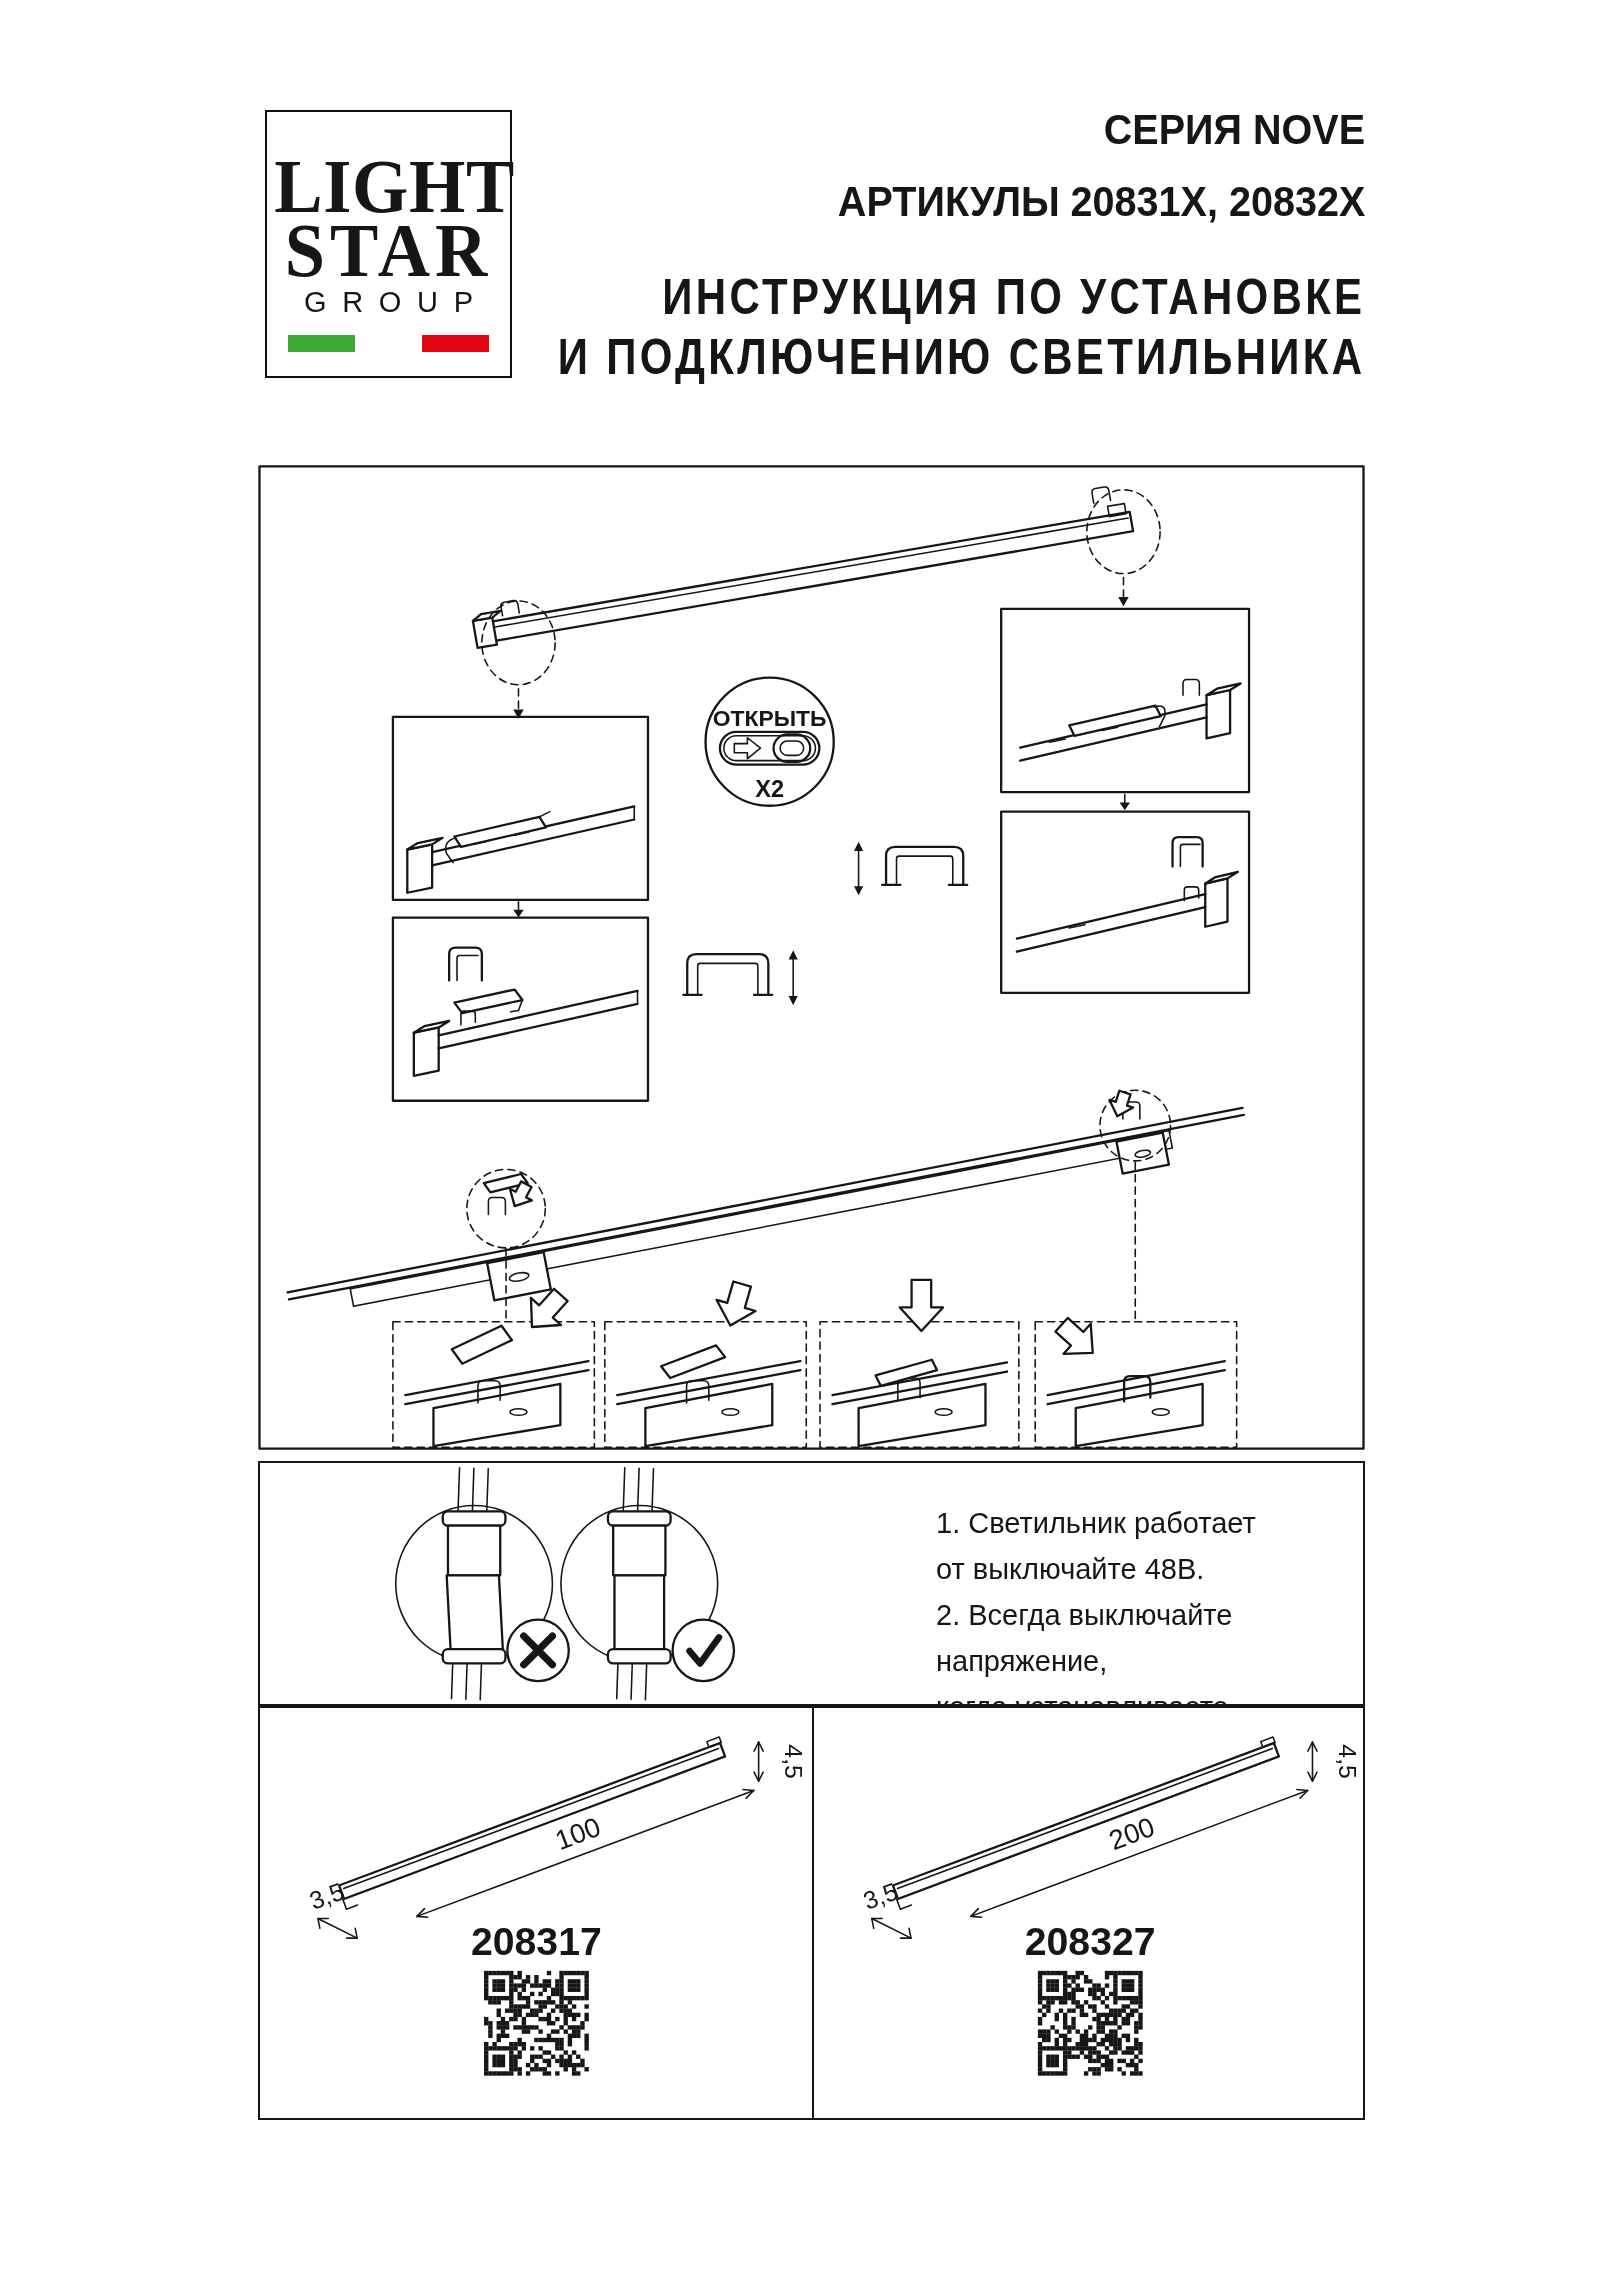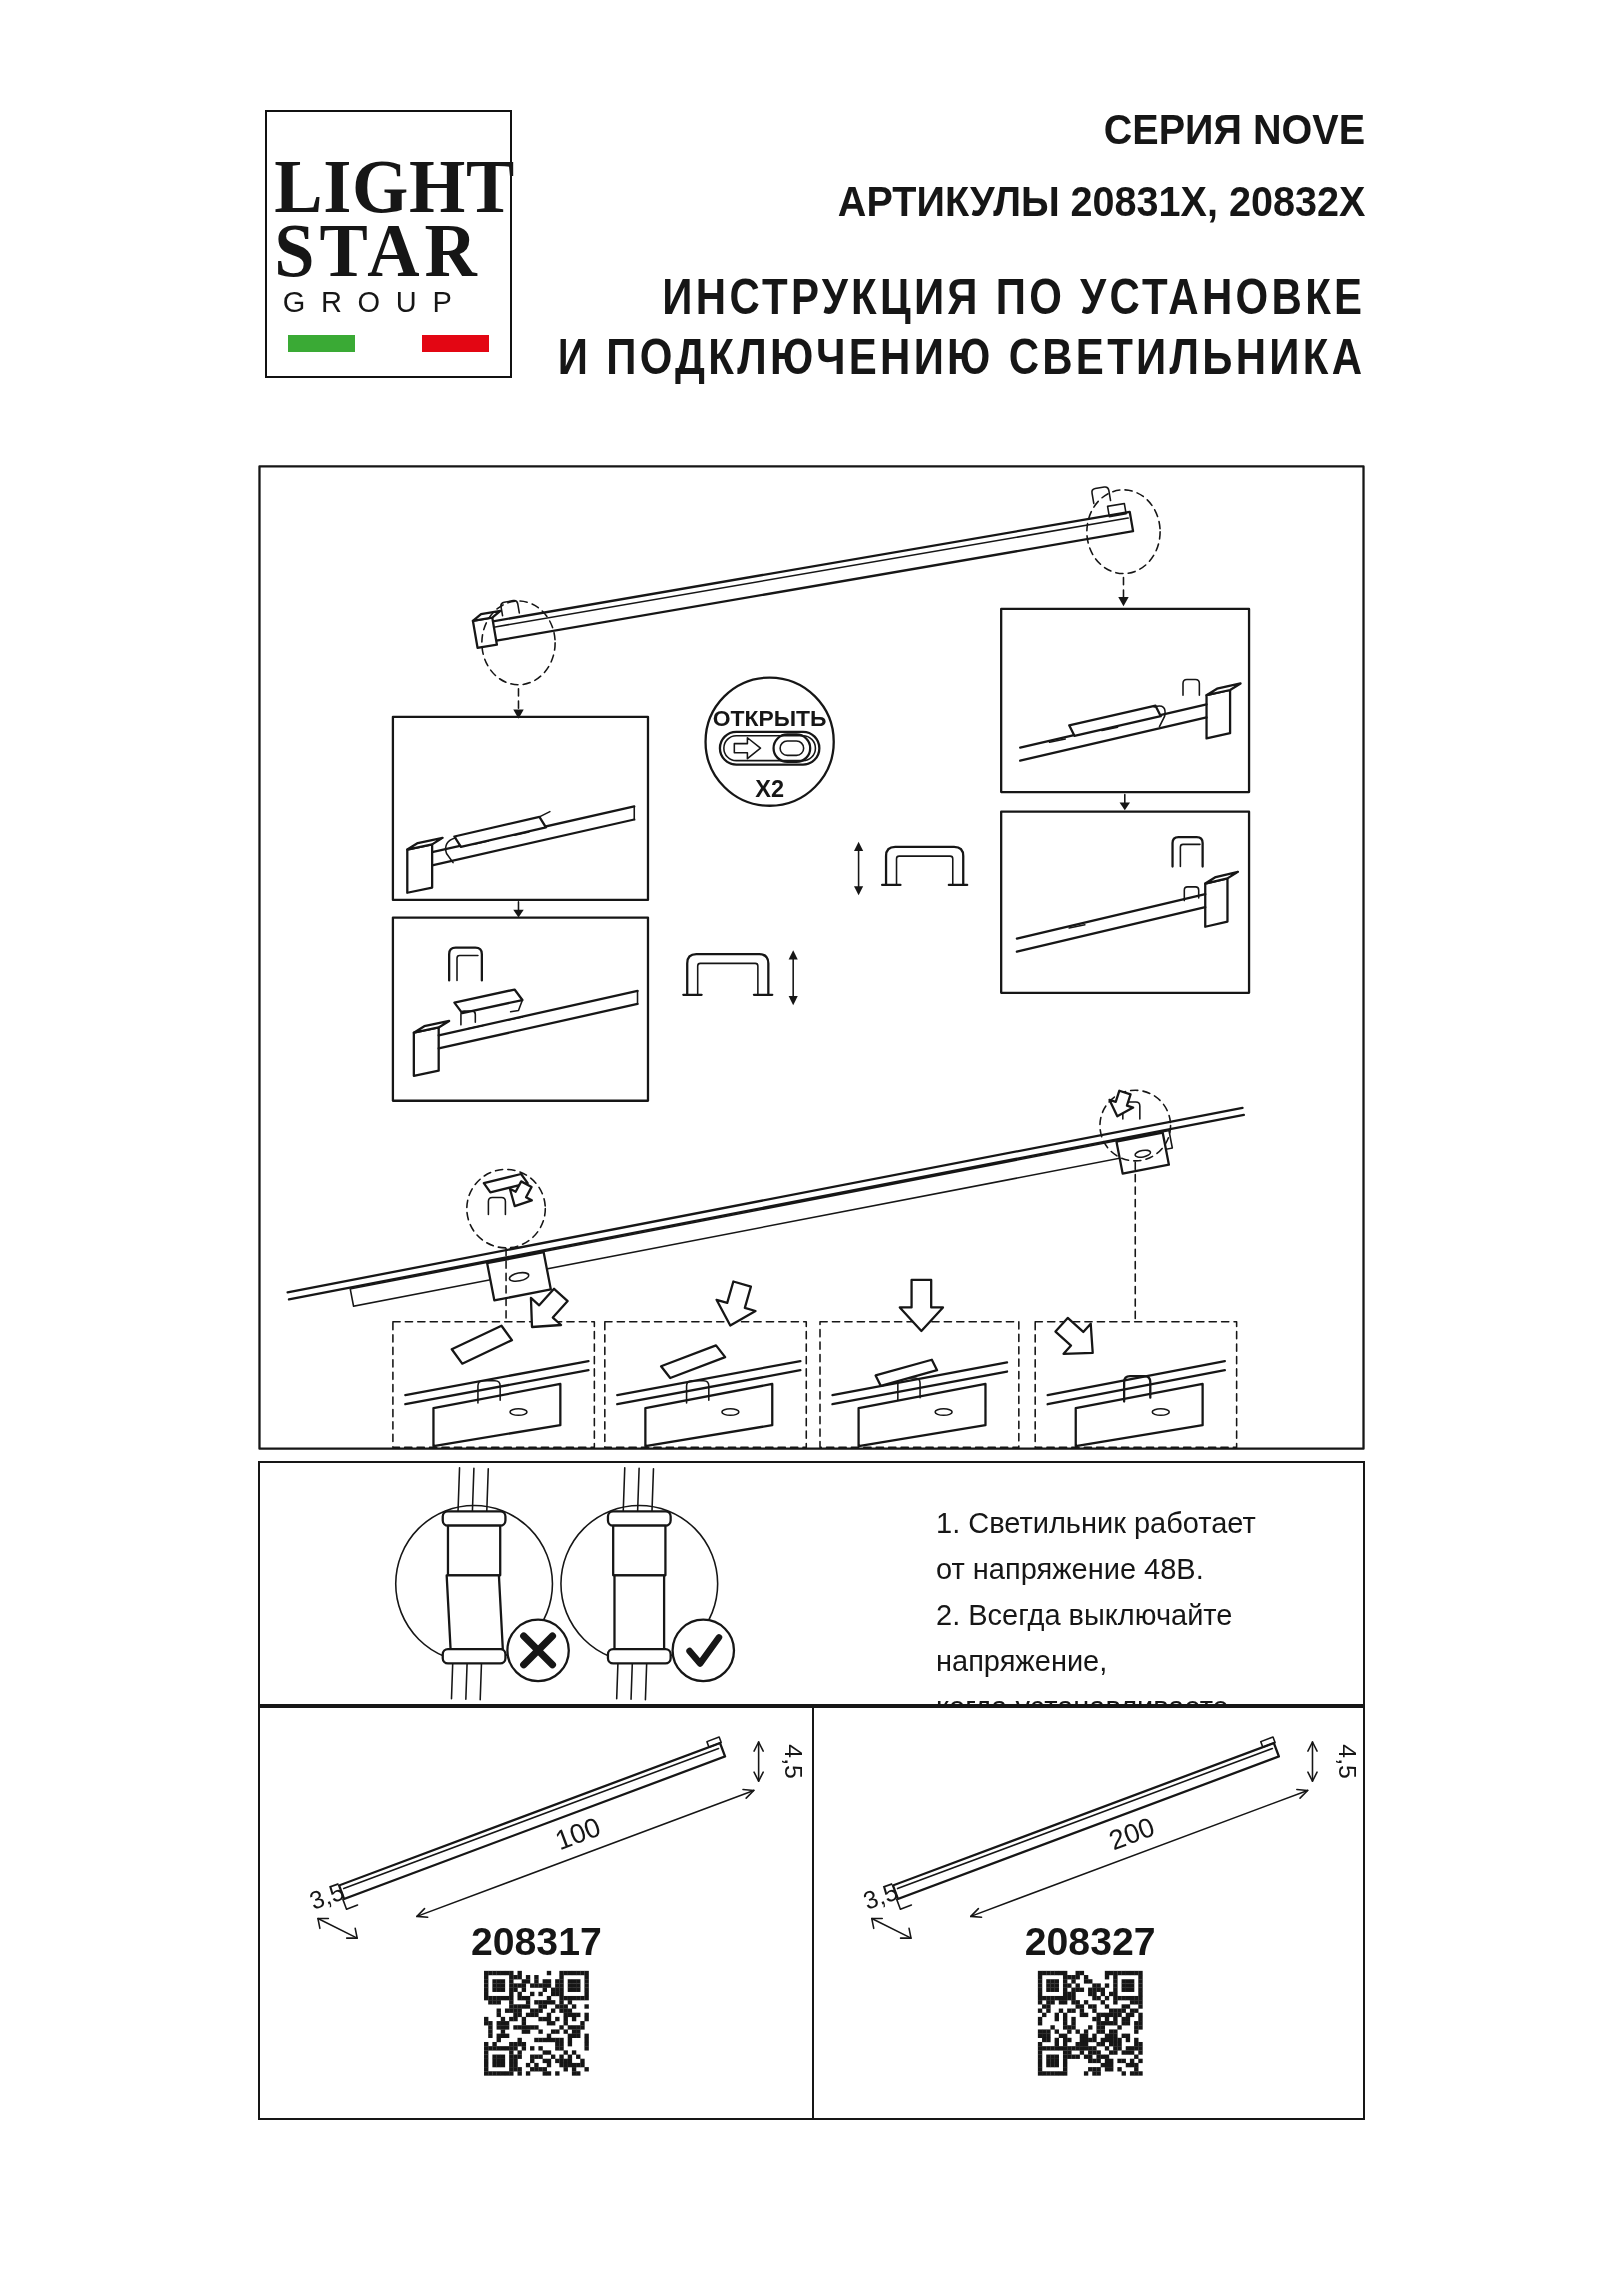--- a/index.html
+++ b/index.html
@@ -1,20 +1,20 @@
 <!DOCTYPE html>
 <html style="--flag-green: #3aaa35; --flag-red: #e30613;font-size:10.5px"><head>
 <meta charset="utf-8">
 <style>
   html,body{margin:0;padding:0;background:#e8e8e8;}
   #page{position:relative;width:1623px;height:2295px;background:#ffffff;
         font-family:"Liberation Sans",sans-serif;color:#161616;overflow:hidden;}
   
   #logo-box{position:absolute;left:265px;top:110px;width:247px;height:268px;
-            border:2.6px solid #111;box-sizing:border-box;text-align:left;}
+            border:2.6px solid #111;box-sizing:border-box;text-align:center;}
   .logo-word{font-family:"Liberation Serif",serif;font-weight:bold;font-size:77px;
              line-height:64px;letter-spacing:0.7px;transform:scaleX(.94);transform-origin:center;}
   #logo-star{letter-spacing:5.2px;}
   #logo-group{font-size:29px;font-weight:400;letter-spacing:15.7px;text-indent:15.7px;
               line-height:29px;margin-top:6px;}
   #logo-flag{position:absolute;left:21px;right:21px;bottom:23.6px;height:17px;display:flex;}
   #logo-flag span{flex:1;}
   .hdr{position:absolute;right:258px;text-align:right;font-weight:bold;white-space:nowrap;}
   #hdr-series{top:105px;font-size:43px;transform:scaleX(.92);transform-origin:right;}
   #hdr-articles{top:177px;font-size:43px;transform:scaleX(.92);transform-origin:right;}
@@ -290,21 +290,21 @@
         <rect x="-38" y="172" width="76" height="113" class="wfill" stroke-width="3"></rect>
         <rect x="-48" y="285" width="96" height="22" rx="8" class="wfill" stroke-width="3"></rect>
         <g>
           <circle cx="98" cy="287" r="47" class="wfill"></circle>
           <path d="M77,288 l16,19 29,-40" stroke="#161616" stroke-width="10" stroke-linecap="round" stroke-linejoin="round" fill="none"></path>
         </g>
       </g>
     </svg>
     <div id="notes-text">
       <div>1. Светильник работает</div>
-      <div>от напряжение 48В.</div>
+      <div>от выключайте 48В.</div>
       <div>2. Всегда выключайте напряжение,</div>
       <div>когда устанавливаете светильник.</div>
     </div>
   </div>
 
   <div class="frame" style="left:258px;top:1706px;width:1107px;height:414px;">
     <div style="position:absolute;left:552px;top:0;width:2px;height:100%;background:#161616;"></div>
 
     <svg width="552" height="408" viewBox="0 0 843 624" style="position:absolute;left:0;top:0;">
       <g transform="translate(128,292) rotate(-20.5)">

